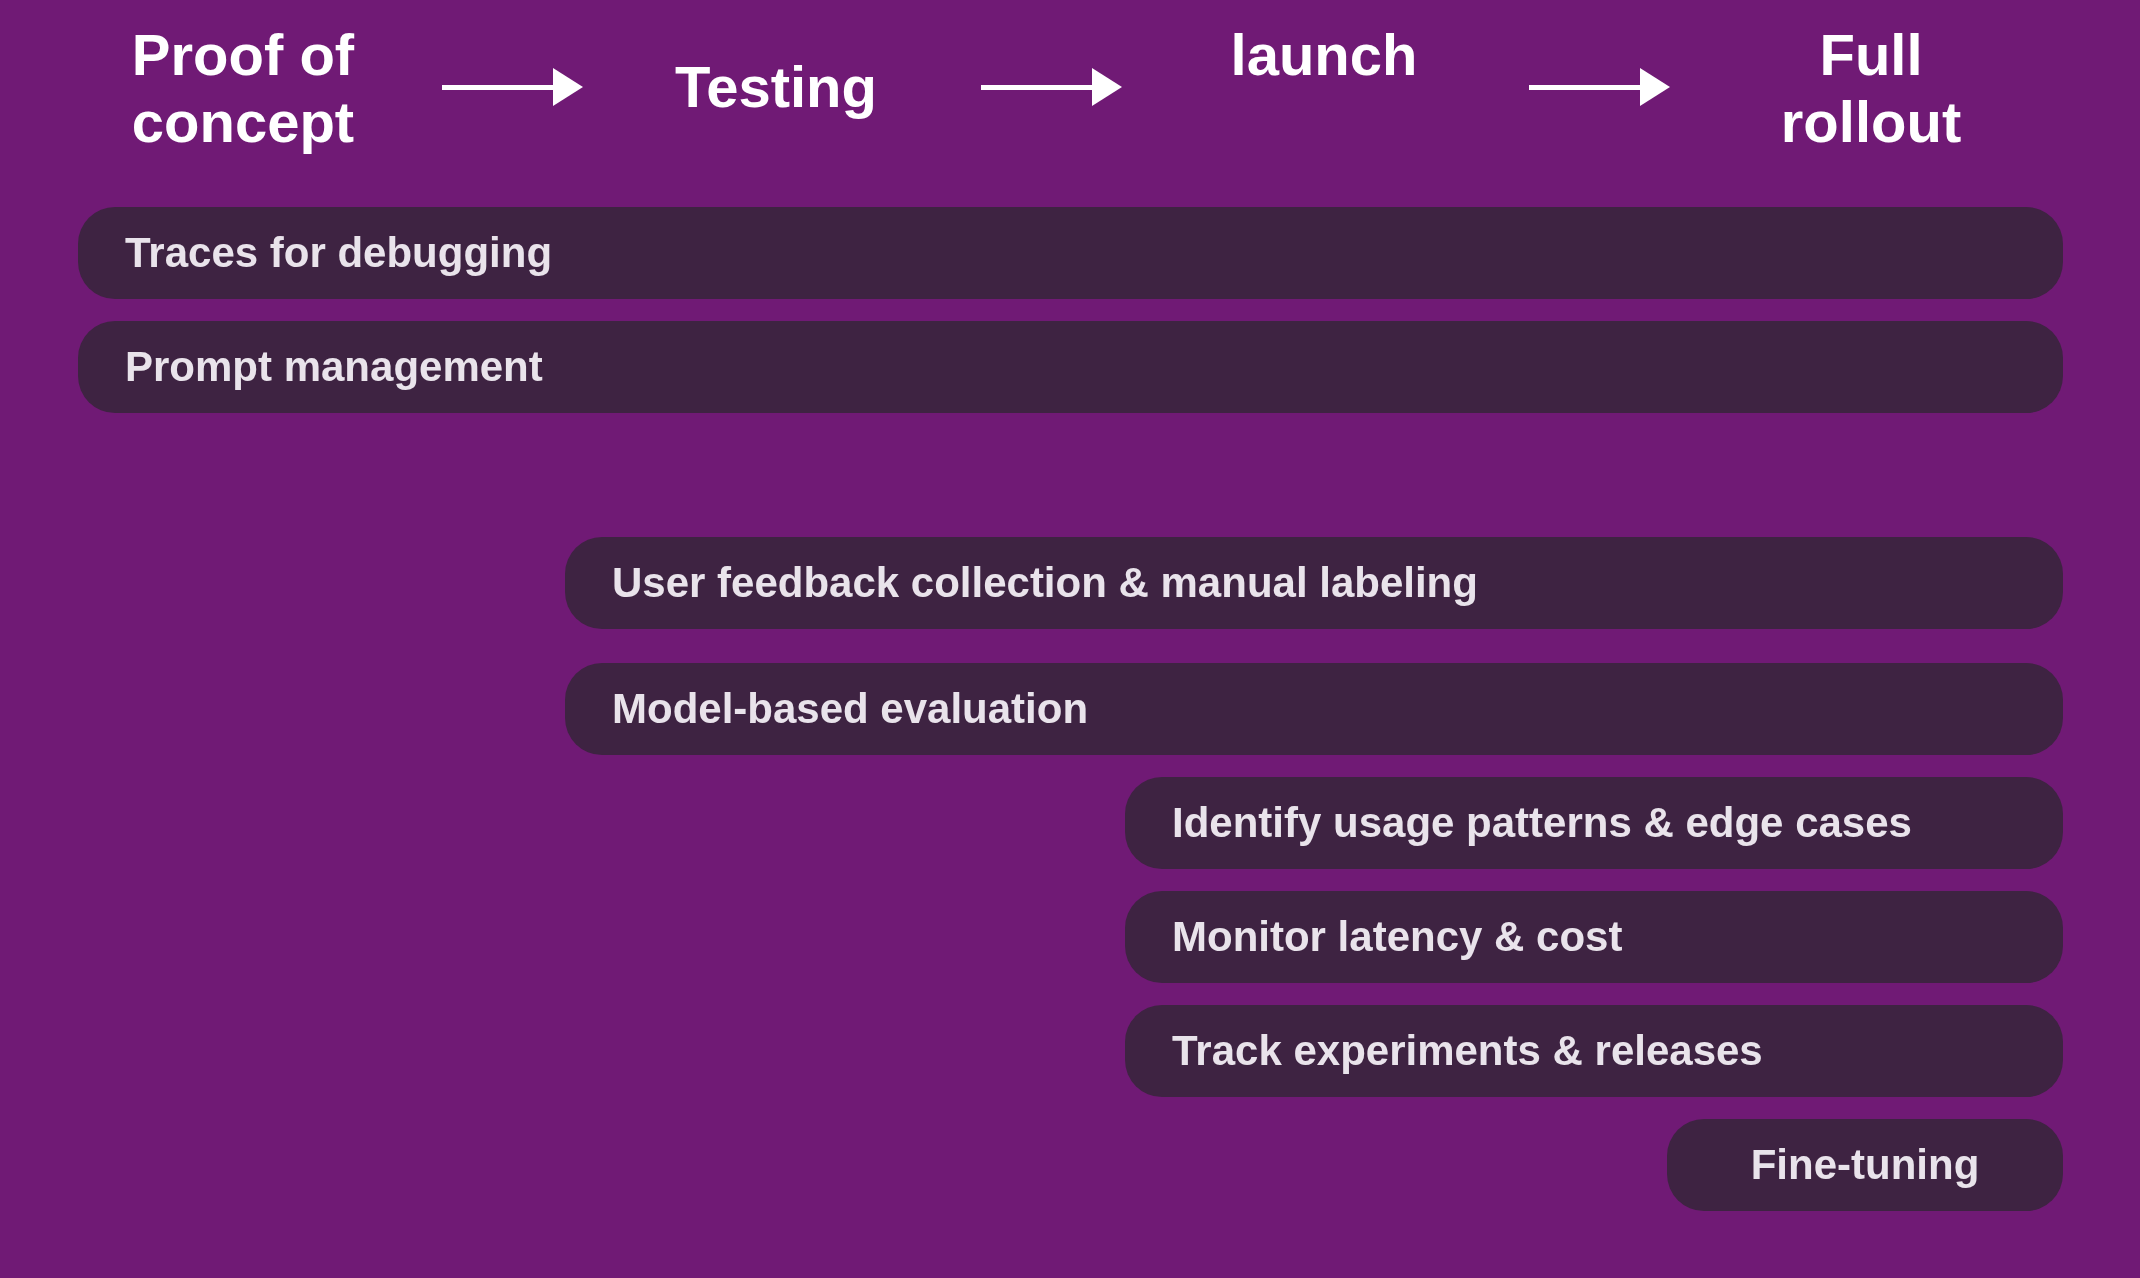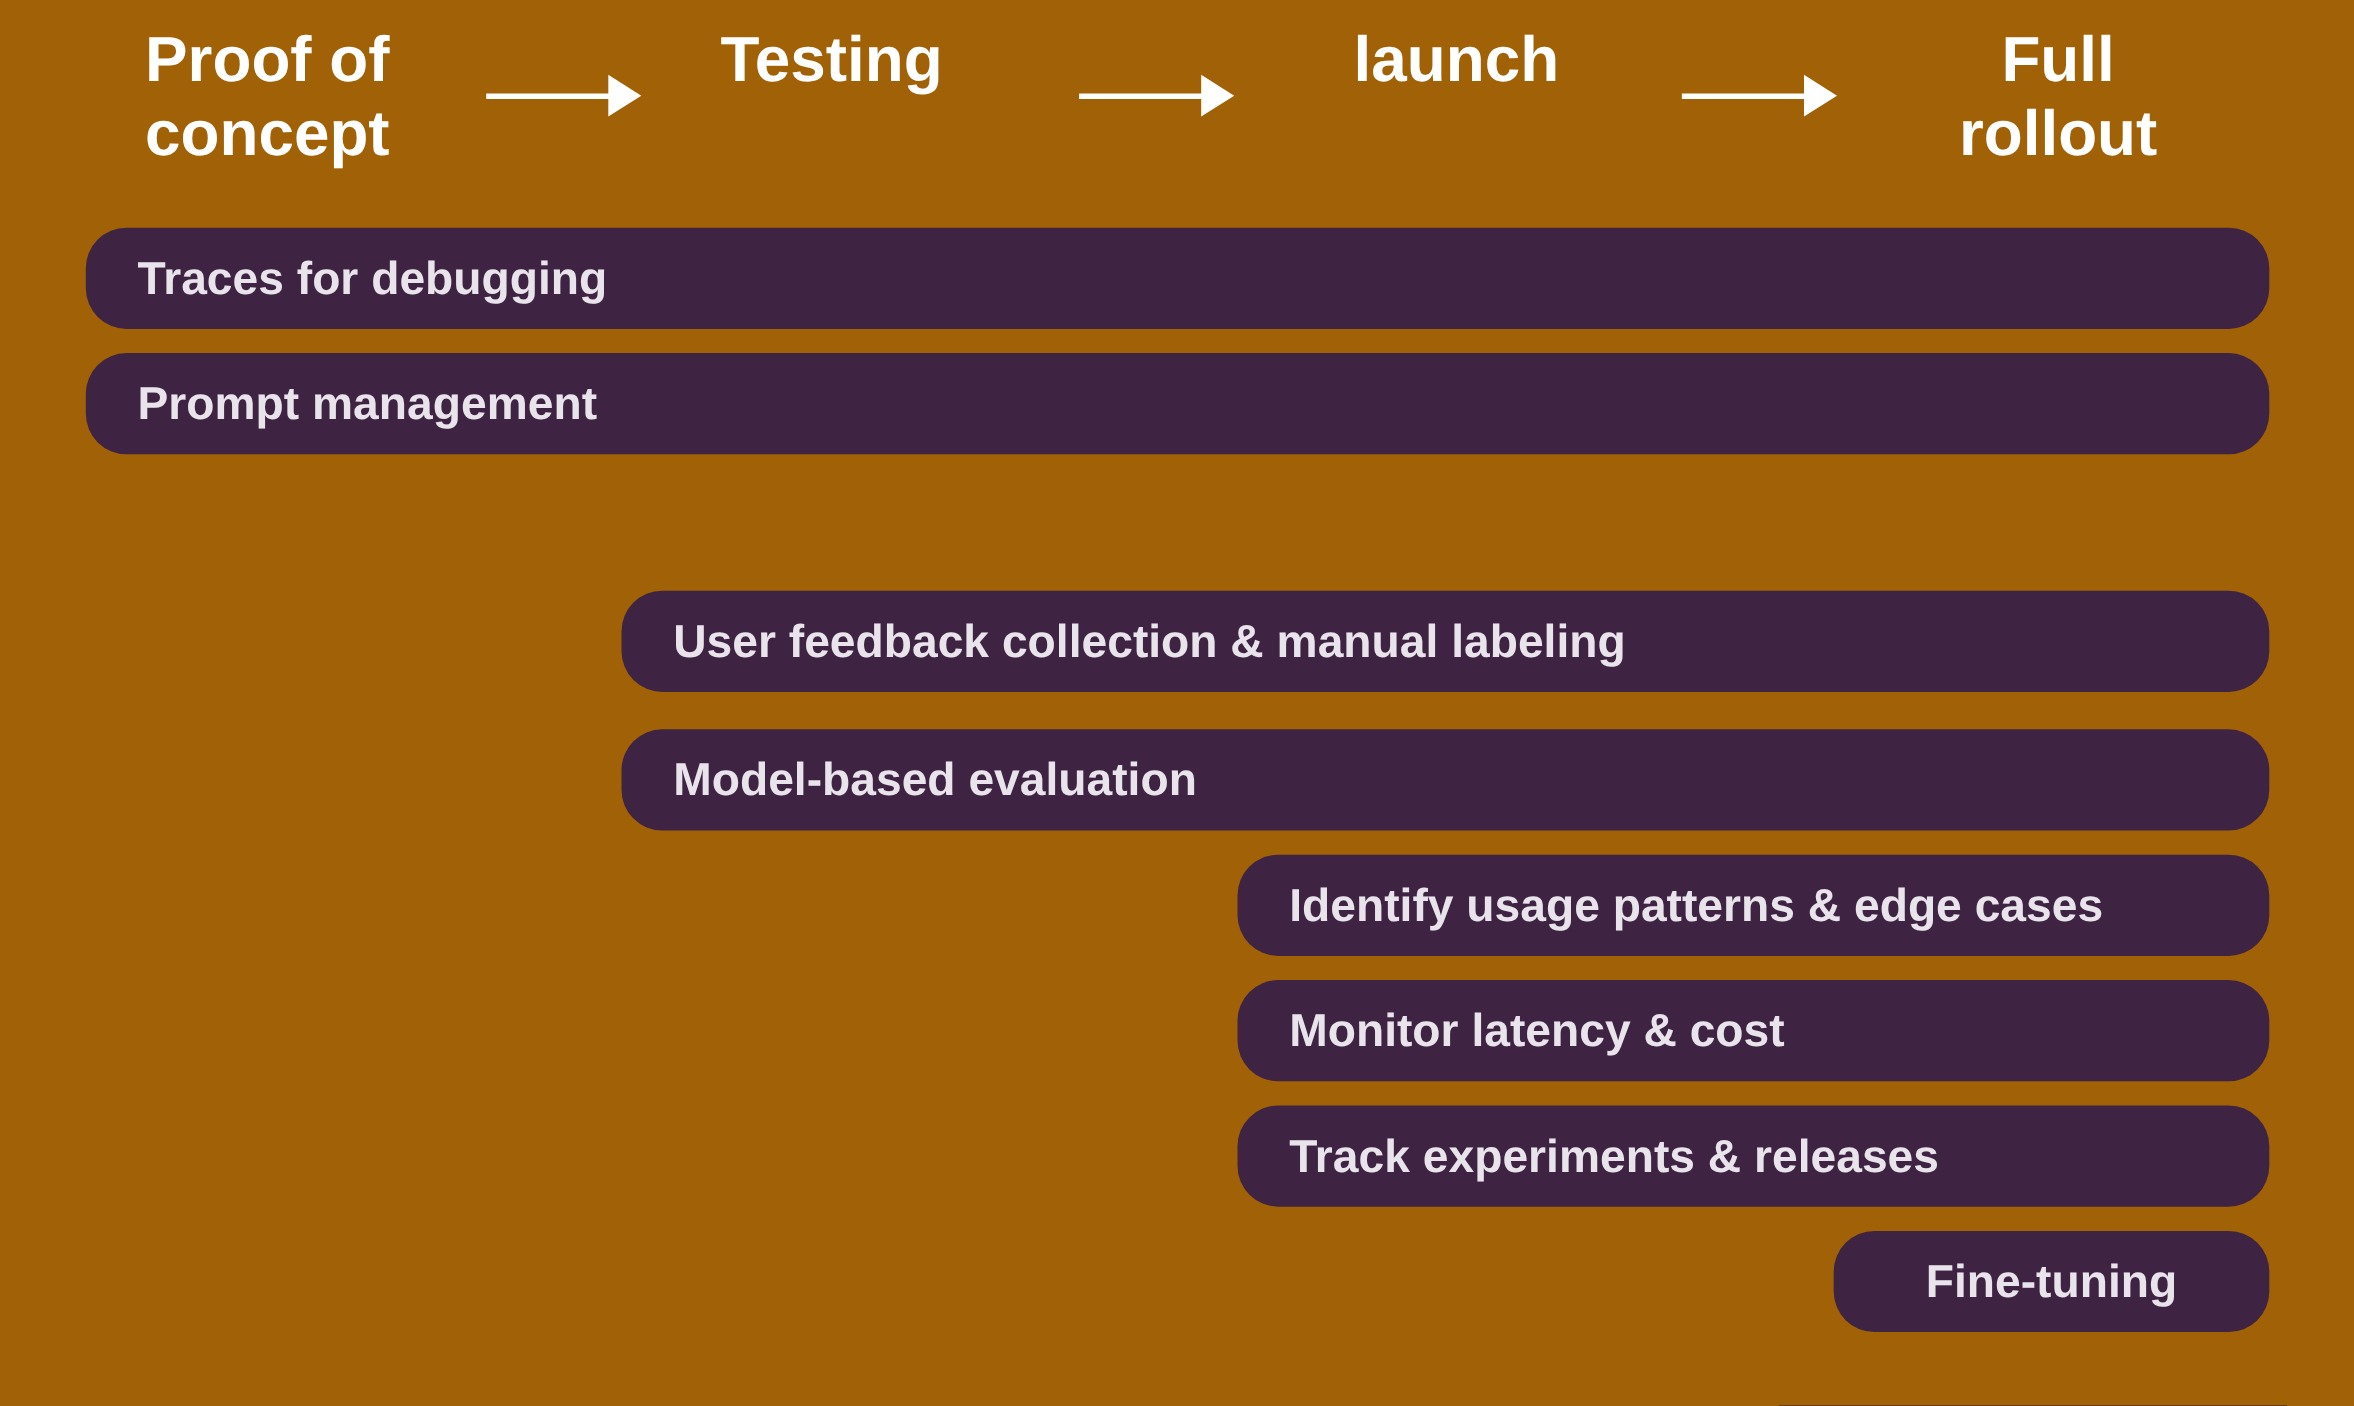--- a/index.html
+++ b/index.html
@@ -4,40 +4,40 @@
 <style>
   html, body {
     margin: 0;
     padding: 0;
     background: #000000;
   }
   .canvas {
     position: relative;
     width: 2140px;
     height: 1278px;
-    background: #a16207;
+    background: #701a75;
     overflow: hidden;
     font-family: "Liberation Sans", "DejaVu Sans", sans-serif;
   }
 
   
   .phase {
     position: absolute;
     top: 21px;
     width: 520px;
     text-align: center;
     color: #ffffff;
     font-size: 58px;
     line-height: 67px;
     font-weight: 700;
     letter-spacing: 0px;
     white-space: nowrap;
   }
   .phase-0 { left: -17px; }
-  .phase-1 { left: 496px; }
+  .phase-1 { left: 516px; margin-top: 32px; }
   .phase-2 { left: 1064px; }
   .phase-3 { left: 1611px; }
 
   
   .arrow {
     position: absolute;
     top: 68px;
     width: 141px;
     height: 39px;
   }

